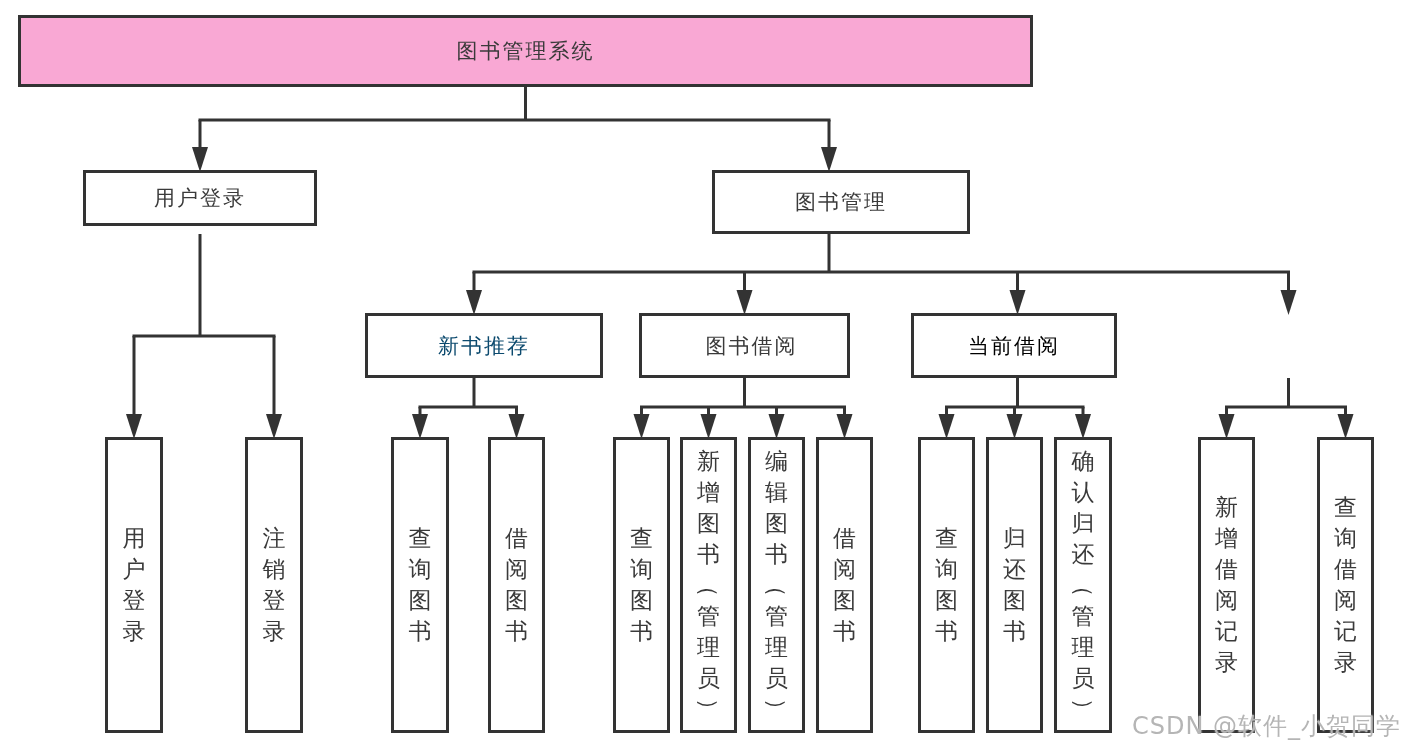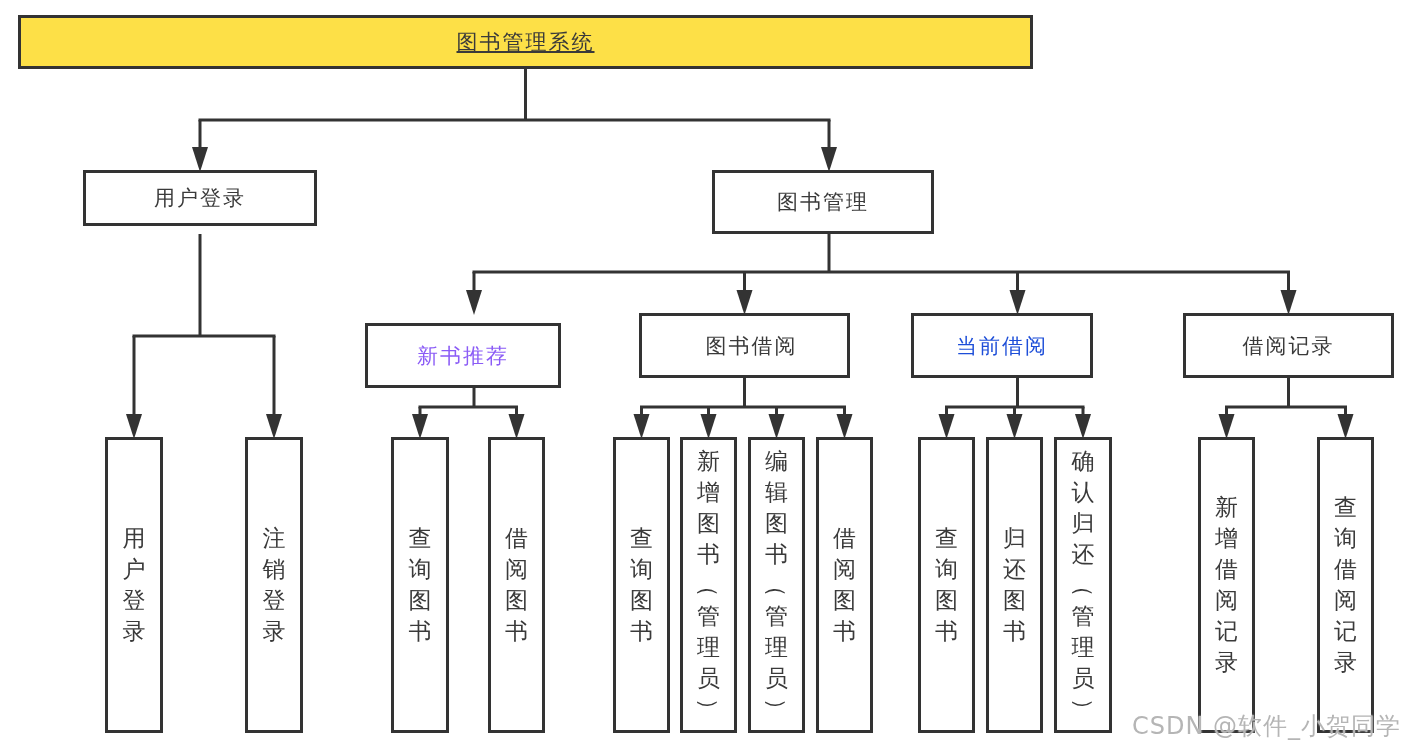--- a/index.html
+++ b/index.html
@@ -115,40 +115,37 @@
       <line x1="1083" y1="407" x2="1083" y2="418" stroke="#333333" stroke-width="3"></line>
       <polygon points="1075,414 1091,414 1083,439" fill="#333333"></polygon>
       <line x1="1288.5" y1="378" x2="1288.5" y2="407" stroke="#333333" stroke-width="3"></line>
       <line x1="1225" y1="407" x2="1347" y2="407" stroke="#333333" stroke-width="3"></line>
       <line x1="1226.5" y1="407" x2="1226.5" y2="418" stroke="#333333" stroke-width="3"></line>
       <polygon points="1218.5,414 1234.5,414 1226.5,439" fill="#333333"></polygon>
       <line x1="1345.5" y1="407" x2="1345.5" y2="418" stroke="#333333" stroke-width="3"></line>
       <polygon points="1337.5,414 1353.5,414 1345.5,439" fill="#333333"></polygon>
     </svg>
   <div class="watermark" style="color: rgb(181, 181, 181);">CSDN @软件_小贺同学</div>
-<div class="node h" style="left: 18px; top: 15px; width: 1015px; height: 54px; border-color: rgb(51, 51, 51); background: #fde047; color: rgb(58, 58, 58); text-decoration: underline;">
+<div class="node h" style="left: 18px; top: 15px; width: 1015px; height: 72px; border-color: rgb(51, 51, 51); background: #f9a8d4; color: rgb(58, 58, 58);">
       <span>图书管理系统</span>
     </div>
     <div class="node h" style="left: 83px; top: 170px; width: 234px; height: 56px; border-color: rgb(51, 51, 51); background: rgb(255, 255, 255); color: rgb(58, 58, 58);">
       <span>用户登录</span>
     </div>
-    <div class="node h" style="left: 712px; top: 170px; width: 222px; height: 64px; border-color: rgb(51, 51, 51); background: rgb(255, 255, 255); color: rgb(58, 58, 58);">
+    <div class="node h" style="left: 712px; top: 170px; width: 258px; height: 64px; border-color: rgb(51, 51, 51); background: rgb(255, 255, 255); color: rgb(58, 58, 58);">
       <span>图书管理</span>
     </div>
-    <div class="node h" style="left: 365px; top: 313px; width: 196px; height: 65px; border-color: rgb(51, 51, 51); background: rgb(255, 255, 255); color: #8b5cf6; margin-top: 10px;">
+    <div class="node h" style="left: 365px; top: 313px; width: 238px; height: 65px; border-color: rgb(51, 51, 51); background: rgb(255, 255, 255); color: #0c4a6e;">
       <span>新书推荐</span>
     </div>
     <div class="node h" style="left: 639px; top: 313px; width: 211px; height: 65px; border-color: rgb(51, 51, 51); background: rgb(255, 255, 255); color: rgb(58, 58, 58); padding-left: 14px;">
       <span>图书借阅</span>
     </div>
-    <div class="node h" style="left: 911px; top: 313px; width: 182px; height: 65px; border-color: rgb(51, 51, 51); background: rgb(255, 255, 255); color: #1d4ed8;">
+    <div class="node h" style="left: 911px; top: 313px; width: 206px; height: 65px; border-color: rgb(51, 51, 51); background: rgb(255, 255, 255); color: #000000;">
       <span>当前借阅</span>
-    </div>
-    <div class="node h" style="left: 1183px; top: 313px; width: 211px; height: 65px; border-color: rgb(51, 51, 51); background: rgb(255, 255, 255); color: rgb(58, 58, 58);">
-      <span>借阅记录</span>
     </div>
     <div class="node v" style="left: 105px; top: 437px; width: 58px; height: 296px; border-color: rgb(51, 51, 51); background: rgb(255, 255, 255); color: rgb(58, 58, 58);">
       <span class="ch">用</span>
       <span class="ch">户</span>
       <span class="ch">登</span>
       <span class="ch">录</span>
     </div>
     <div class="node v" style="left: 245px; top: 437px; width: 58px; height: 296px; border-color: rgb(51, 51, 51); background: rgb(255, 255, 255); color: rgb(58, 58, 58);">
       <span class="ch">注</span>
       <span class="ch">销</span>

